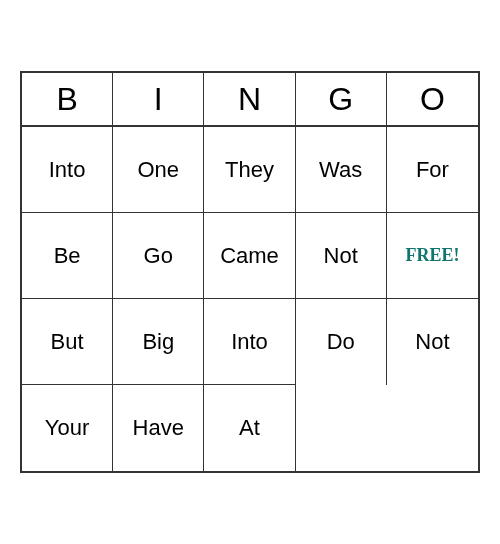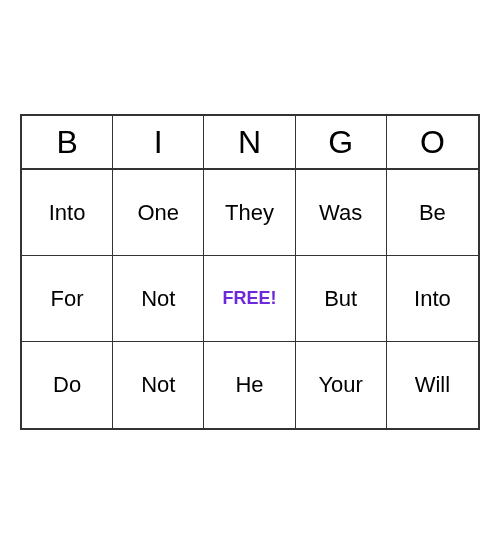--- a/index.html
+++ b/index.html
@@ -69,44 +69,48 @@
       border-right: none;
     }
 
     .bingo-cell:nth-last-child(-n+5) {
       border-bottom: none;
     }
 
     .bingo-cell.free {
       font-size: 18px;
       font-weight: bold;
-      color: #6d28d9;
+      color: #0f766e;
+      font-family: Liberation Serif, serif;
     }
   </style>
 </head>
 <body>
 
 <div class="bingo-card">
   <div class="bingo-header">
   <div class="bingo-header-cell">B</div>
       <div class="bingo-header-cell">I</div>
       <div class="bingo-header-cell">N</div>
       <div class="bingo-header-cell">G</div>
       <div class="bingo-header-cell">O</div>
     </div>
   <div class="bingo-grid">
   <div class="bingo-cell">Into</div>
       <div class="bingo-cell">One</div>
       <div class="bingo-cell">They</div>
       <div class="bingo-cell">Was</div>
+      <div class="bingo-cell">For</div>
       <div class="bingo-cell">Be</div>
-      <div class="bingo-cell">For</div>
+      <div class="bingo-cell">Go</div>
+      <div class="bingo-cell">Came</div>
       <div class="bingo-cell">Not</div>
       <div class="bingo-cell free">FREE!</div>
       <div class="bingo-cell">But</div>
+      <div class="bingo-cell">Big</div>
       <div class="bingo-cell">Into</div>
       <div class="bingo-cell">Do</div>
       <div class="bingo-cell">Not</div>
-      <div class="bingo-cell">He</div>
       <div class="bingo-cell">Your</div>
-      <div class="bingo-cell">Will</div>
+      <div class="bingo-cell">Have</div>
+      <div class="bingo-cell">At</div>
     </div>
 </div>
 
 </body></html>

